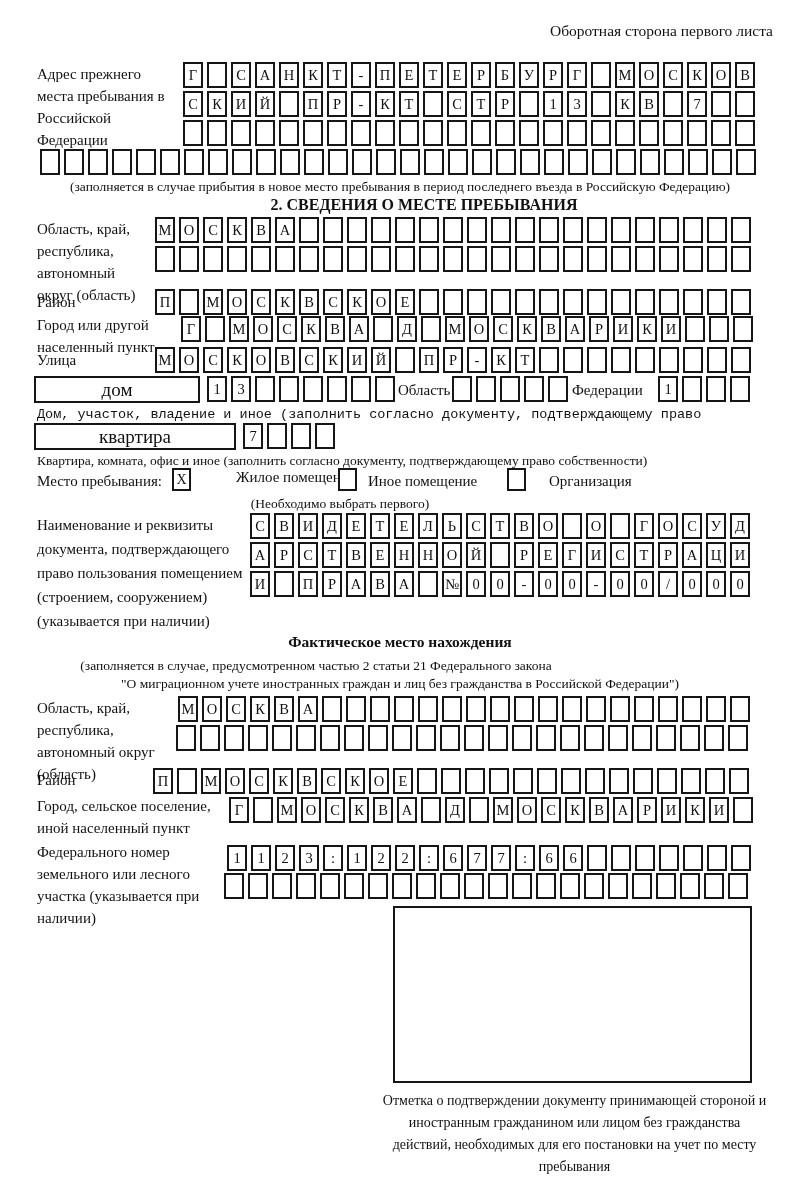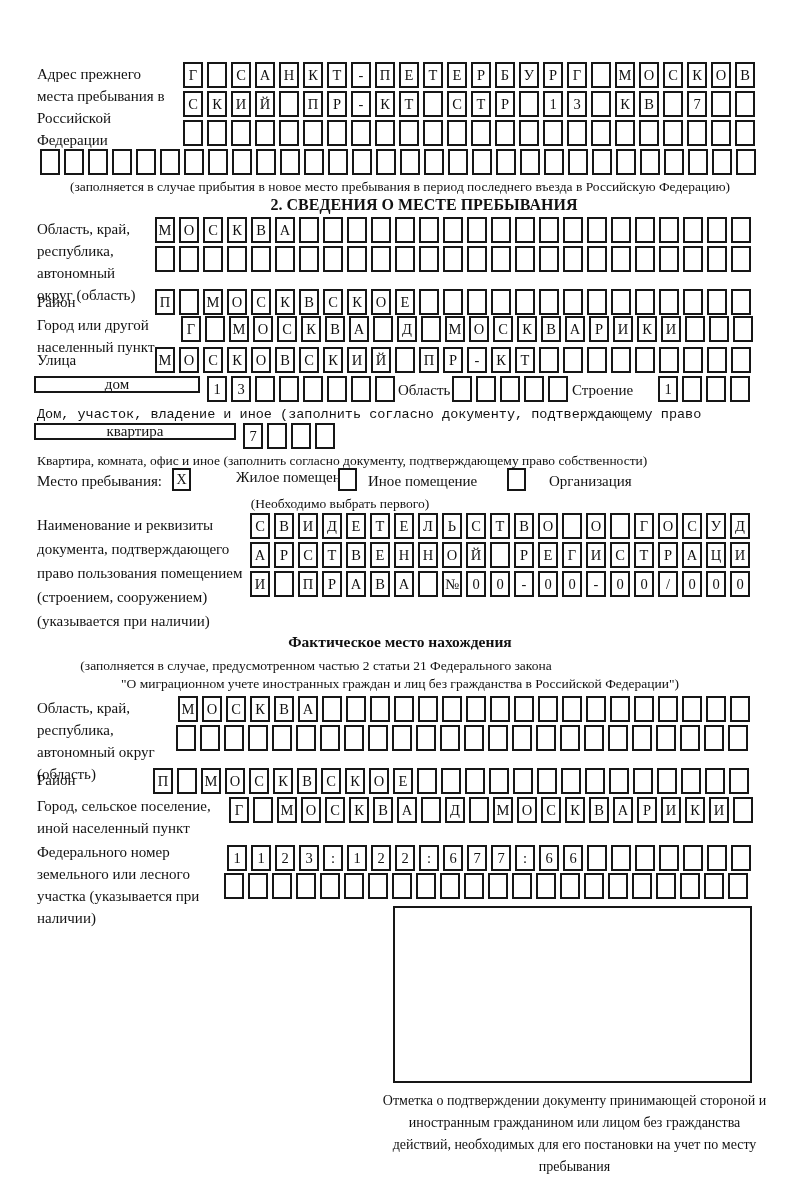--- a/index.html
+++ b/index.html
@@ -15,34 +15,35 @@
   .title{font-weight:bold;font-size:16px;text-align:center;width:800px;left:0;}
   .title2{font-weight:bold;font-size:15.5px;text-align:center;width:800px;left:0;}
   .center{text-align:center;}
   .cellrow{display:flex;gap:4px;}
   .cell{
     width:20px;height:26px;box-sizing:border-box;border:2px solid #161616;
     display:flex;align-items:center;justify-content:center;
     font-size:14.5px;flex:0 0 auto;background:#fff;
   }
   .labelbox{
-    box-sizing:border-box;border:2px solid #161616;height:17px;
-    display:flex;align-items:center;justify-content:center;font-size:15px;background:#fff;
+    box-sizing:border-box;border:2px solid #161616;height:27px;
+    display:flex;align-items:center;justify-content:center;font-size:19px;background:#fff;
   }
   .checkbox{
     width:19px;height:23px;box-sizing:border-box;border:2px solid #161616;
     display:flex;align-items:center;justify-content:center;font-size:14px;background:#fff;
   }
   .stampbox{box-sizing:border-box;border:2px solid #161616;background:#fff;}
 </style>
 </head>
 <body>
 
 <div class="page">
 
+  <div class="abs hdr-note" style="top:22px;right:27px;">Оборотная сторона первого листа</div>
 
   <div class="abs lbl" style="left:37px;top:63px;width:140px;">Адрес прежнего места пребывания в Российской Федерации</div>
   <div class="abs cellrow" style="left:183px;top:62px;">
       <span class="cell">Г</span>
       <span class="cell"></span>
       <span class="cell">С</span>
       <span class="cell">А</span>
       <span class="cell">Н</span>
       <span class="cell">К</span>
       <span class="cell">Т</span>
@@ -306,21 +307,21 @@
       <span class="cell"></span>
     </div>
   <div class="abs lbl" style="left:398px;top:379px;">Область</div>
   <div class="abs cellrow" style="left:452px;top:376px;">
       <span class="cell"></span>
       <span class="cell"></span>
       <span class="cell"></span>
       <span class="cell"></span>
       <span class="cell"></span>
     </div>
-  <div class="abs lbl" style="left:572px;top:379px;">Строение</div>
+  <div class="abs lbl" style="left:572px;top:379px;">Федерации</div>
   <div class="abs cellrow" style="left:658px;top:376px;">
       <span class="cell">1</span>
       <span class="cell"></span>
       <span class="cell"></span>
       <span class="cell"></span>
     </div>
   <div class="abs cap" style="left:37px;top:406px;width:700px;font-family:Liberation Mono, monospace;">Дом, участок, владение и иное (заполнить согласно документу, подтверждающему право собственности)</div>
 
   <div class="abs labelbox" style="left:34px;top:423px;width:202px;">квартира</div>
   <div class="abs cellrow" style="left:243px;top:423px;">

